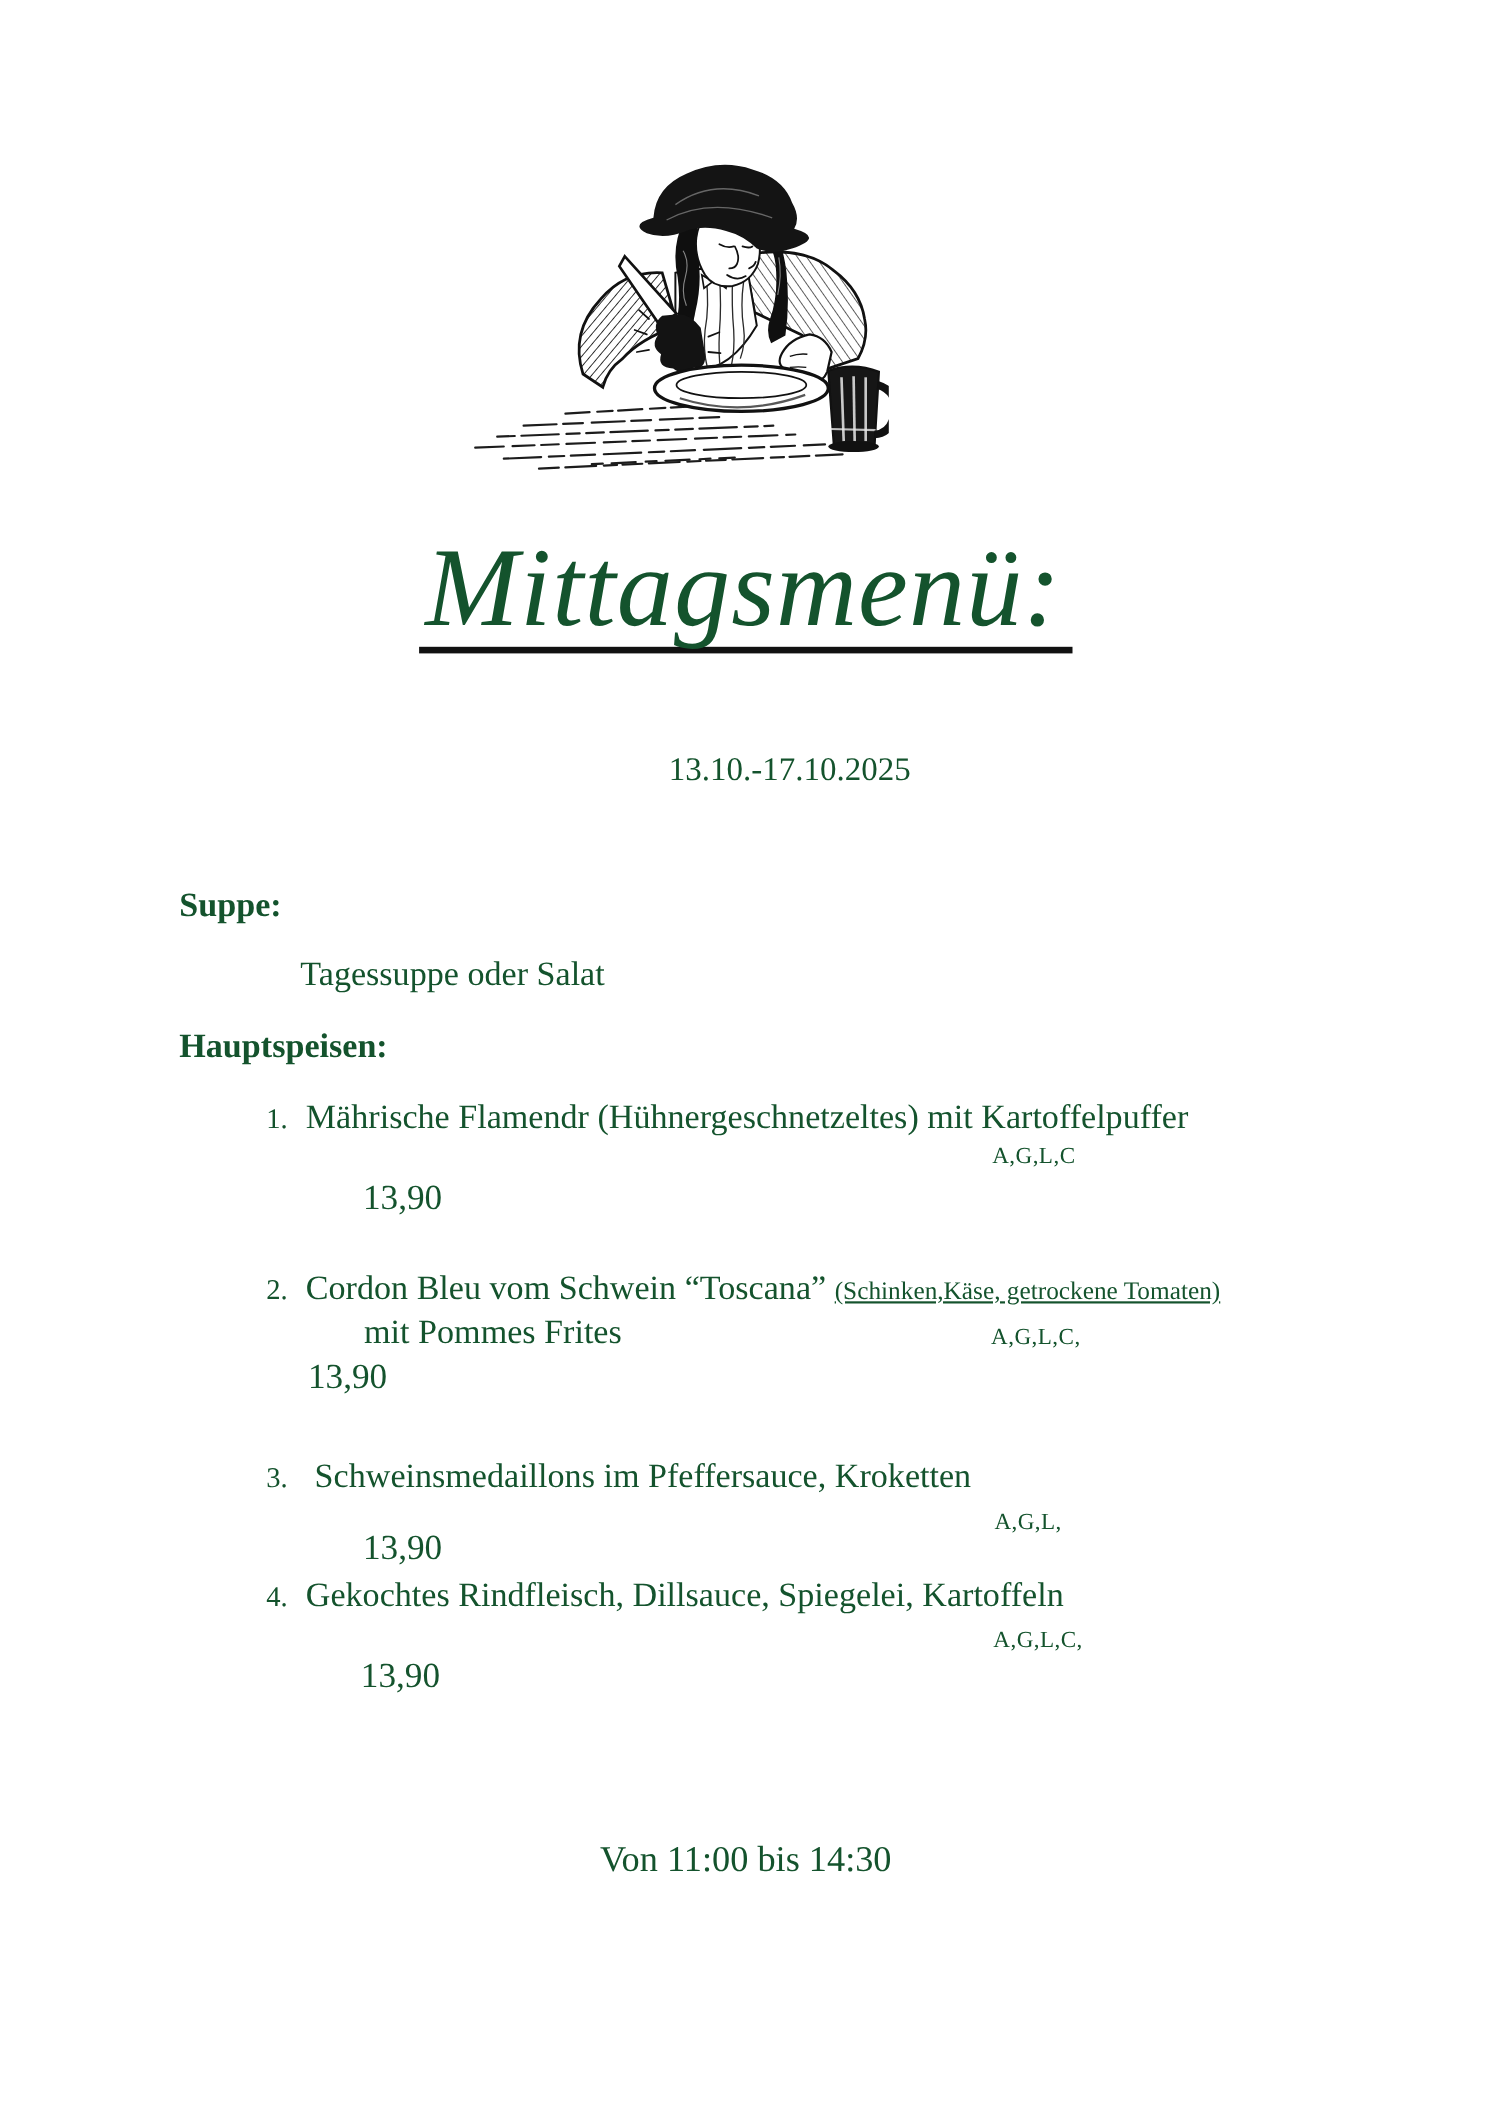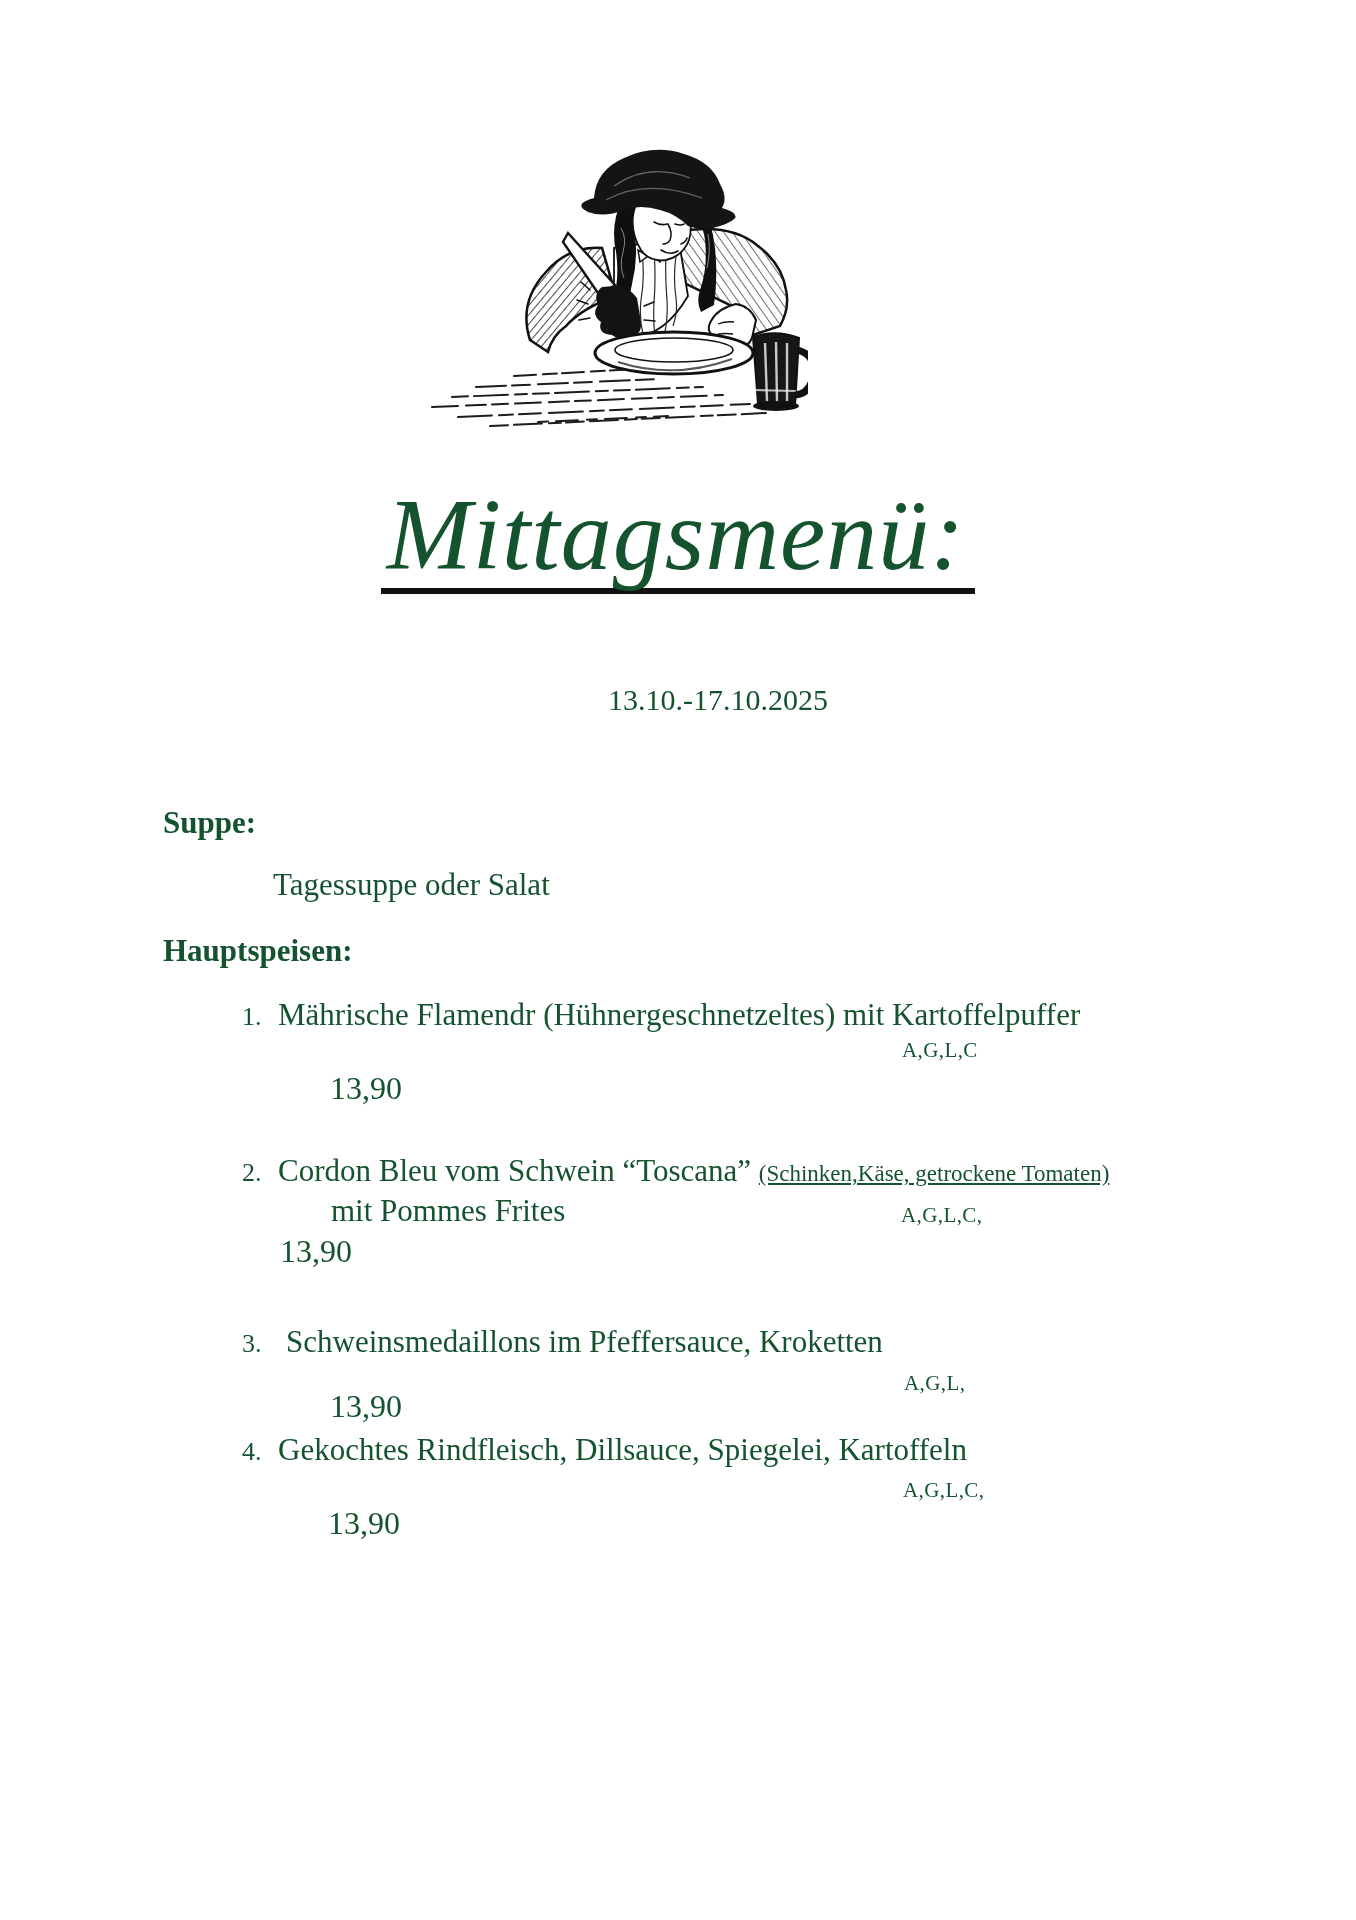--- a/index.html
+++ b/index.html
@@ -170,14 +170,15 @@
   </div>
   <div class="allergen abs" style="top:1371px; left:904px;">A,G,L,</div>
   <div class="price abs" style="top:1387px; left:330px;">13,90</div>
 
   <div class="item-line abs" style="top:1431px;">
     <span class="num">4.</span><span>Gekochtes Rindfleisch, Dillsauce, Spiegelei, Kartoffeln</span>
   </div>
   <div class="allergen abs" style="top:1478px; left:903px;">A,G,L,C,</div>
   <div class="price abs" style="top:1504px; left:328px;">13,90</div>
 
+  <div class="hours abs">Von 11:00 bis 14:30</div>
 
 </div>
 
 </body></html>

